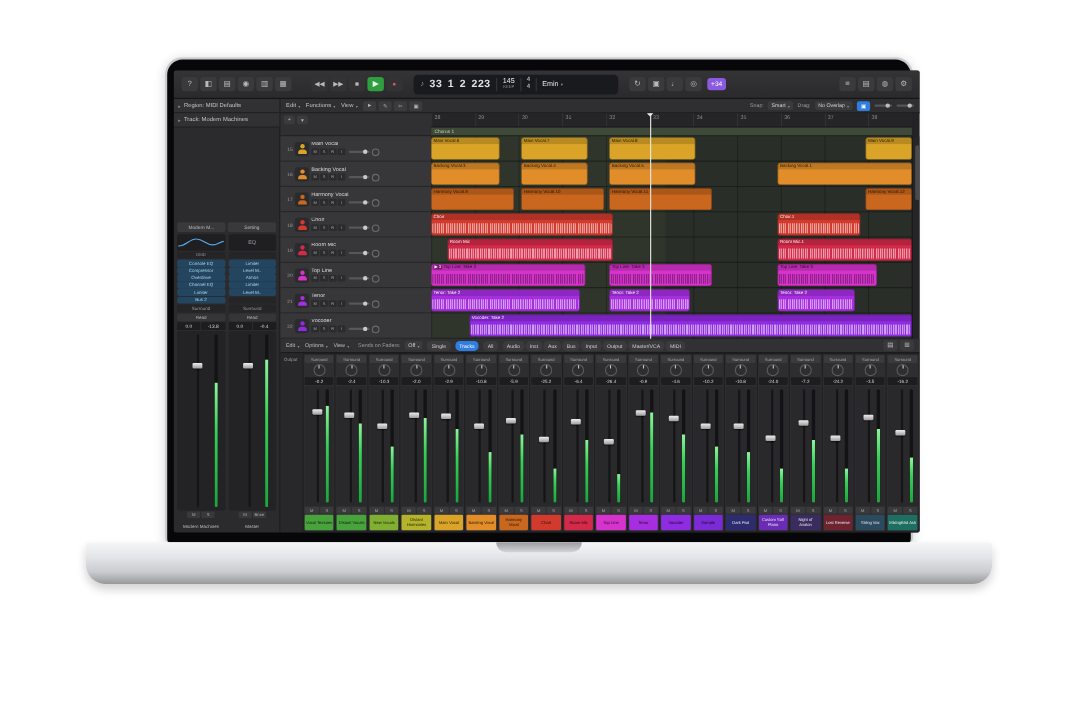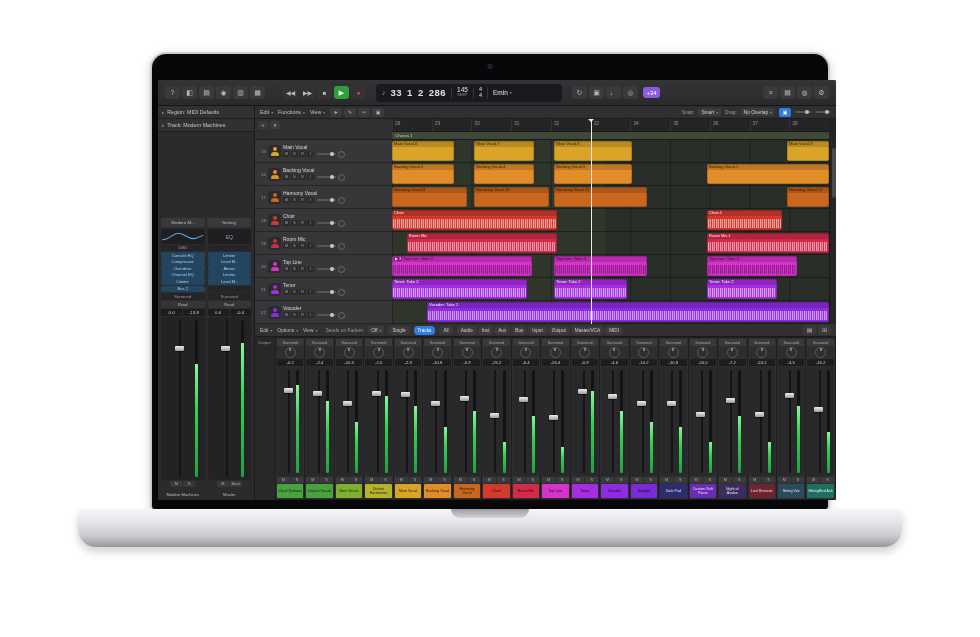--- a/index.html
+++ b/index.html
@@ -2,21 +2,21 @@
 <html><head>
 <meta charset="utf-8">
 <style>
   html,body{margin:0;padding:0;background:#ffffff;font-family:"Liberation Sans",sans-serif;}
   *{box-sizing:border-box;}
   .stage{width:980px;height:637px;position:relative;overflow:hidden;background:#fff;}
 
   
   .laptop{width:824px;margin:52px auto 0;position:relative;}
   .screen{width:680px;margin:0 auto;background:#07070a;border:2px solid #c9cbce;border-bottom:none;
-          border-radius:16px 16px 4px 4px;padding:26px 6px 9px;position:relative;
+          border-radius:16px 16px 4px 4px;padding:10px 6px 9px;position:relative;
           box-shadow:0 2px 10px rgba(0,0,0,0.18);}
   .camera{position:absolute;top:10px;left:50%;transform:translateX(-50%);width:5px;height:5px;border-radius:50%;
           background:#17171d;box-shadow:inset 0 0 2px #3c3c4c;}
   .base{width:824px;height:38px;margin-top:0;position:relative;border-radius:3px 3px 18px 18px;
         background:linear-gradient(180deg,#f5f6f8 0%,#e3e5e8 35%,#caccd0 70%,#96989c 100%);
         box-shadow:0 5px 9px rgba(0,0,0,0.18);}
   .groove{position:absolute;top:0;left:50%;transform:translateX(-50%);width:78px;height:9px;
           background:linear-gradient(180deg,#9a9ca0,#d2d4d7);border-radius:0 0 9px 9px;}
 
   
@@ -211,21 +211,21 @@
               <div class="tbicon" data-name="stop-button">■</div>
               <div class="tbicon" data-name="play-button">▶</div>
               <div class="tbicon" data-name="record-button">●</div>
             </div>
           <div class="lcd" data-name="lcd-display">
             <span class="note" data-name="note-icon">♪</span>
             <span class="big" data-name="position-display">
               <span data-name="lcd-bar">33</span>
               <span data-name="lcd-beat">1</span>
               <span data-name="lcd-division">2</span>
-              <span data-name="lcd-tick">286</span>
+              <span data-name="lcd-tick">223</span>
             </span>
             <span class="lcddiv" data-name="lcd-divider"></span>
             <span class="stack" data-name="tempo-display">
               <span class="v" data-name="tempo-value">145</span>
               <span class="l" data-name="tempo-mode">KEEP</span>
             </span>
             <span class="lcddiv" data-name="lcd-divider"></span>
             <span class="stack sig" data-name="time-signature">
               <span class="v" data-name="sig-numerator">4</span>
               <span class="v" data-name="sig-denominator">4</span>

